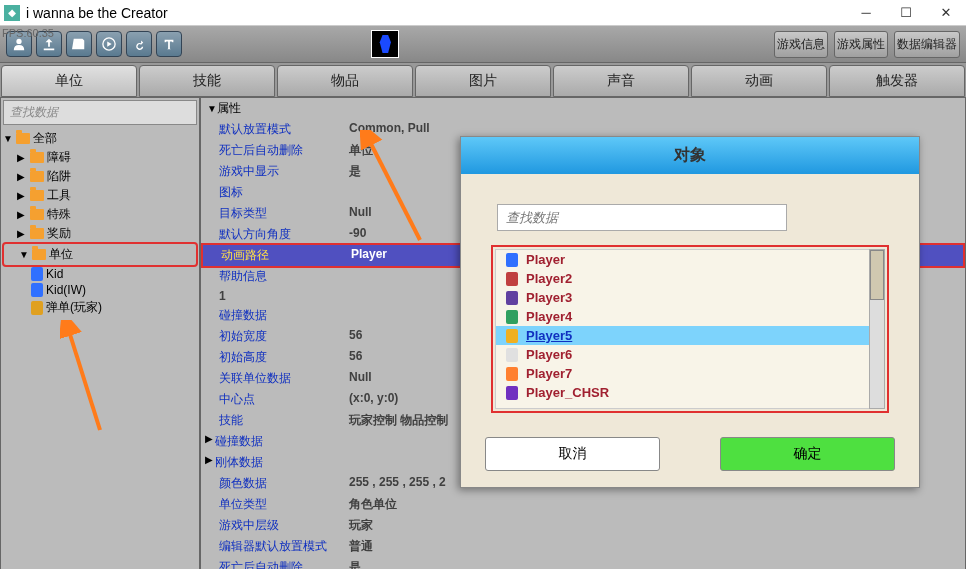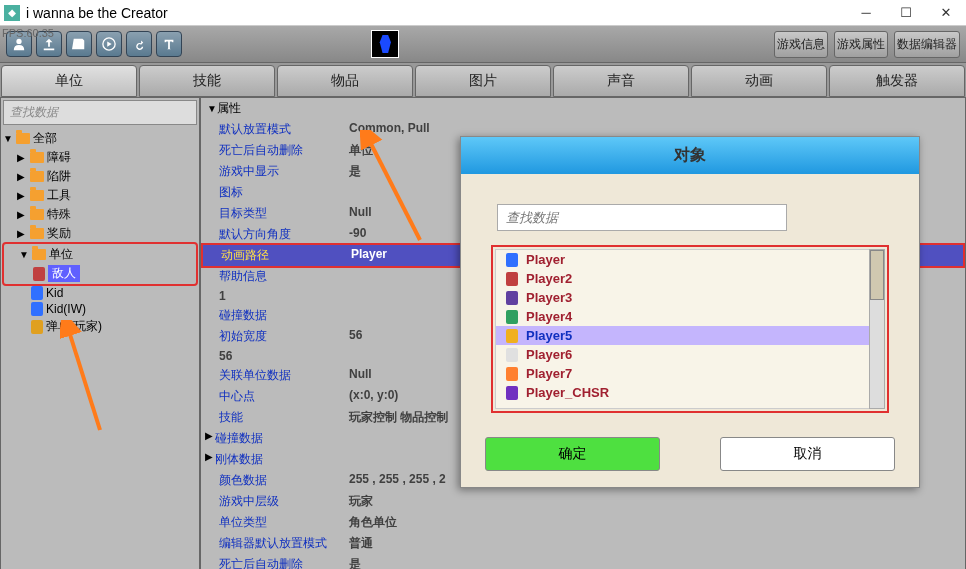--- a/index.html
+++ b/index.html
@@ -53,21 +53,21 @@
 .arrow { position: absolute; pointer-events: none; }
 
 .dialog { position: absolute; left: 460px; top: 136px; width: 460px; background: #efe8d8; border: 1px solid #888; box-shadow: -2px 2px 8px rgba(0,0,0,.4); z-index: 10; }
 .dialog-header { background: linear-gradient(#5ec8f8, #2098e0); color: #333; padding: 8px; text-align: center; font-size: 16px; font-weight: bold; }
 .dialog-body { padding: 30px 30px 12px; position: relative; }
 .dialog-search { margin-bottom: 14px; }
 .dialog-search input { width: 290px; padding: 5px 8px; border: 1px solid #aaa; font-size: 13px; font-style: italic; color: #999; margin-left: 6px; }
 .dialog-list-wrap { border: 2px solid #e03030; padding: 2px; position: relative; }
 .dialog-list { height: 160px; overflow: hidden; background: #f8f4e8; border: 1px solid #ccc; }
 .dialog-item { display: flex; align-items: center; gap: 8px; padding: 2px 10px; font-size: 13px; color: #a02030; font-weight: bold; }
-.dialog-item.sel { background: #c4b5fd; color: #1030c0; }
+.dialog-item.sel { background: #7dd3fc; color: #1030c0; text-decoration: underline; }
 .dialog-scrollbar { position: absolute; right: 2px; top: 2px; bottom: 2px; width: 16px; background: #ddd; border: 1px solid #aaa; }
 .dialog-scrollbar-thumb { width: 100%; height: 50px; background: #d0c8b0; border: 1px solid #888; }
 .dialog-buttons { display: flex; justify-content: space-around; padding: 12px 24px 16px; gap: 60px; }
 .dlg-btn { flex: 1; padding: 7px 0; border: 1px solid #888; border-radius: 3px; font-size: 14px; text-align: center; }
 .dlg-btn.ok { background: #4ee040; }
 .dlg-btn.cancel { background: #fff; }
 
 .mini-sprite { width: 12px; height: 14px; display: inline-block; border-radius: 2px; }
 </style>
 </head>
@@ -171,24 +171,20 @@
           <span class="tri">▶</span>
           <span class="folder"></span>
           <span>奖励</span>
         </div>
       <div class="highlight-box">
         <div class="tree-node tree-indent-1">
             <span class="tri">▼</span>
             <span class="folder"></span>
             <span>单位</span>
           </div>
-        <div class="tree-node tree-indent-2">
-            <span class="sprite-ico"></span>
-            <span class="tree-sel">敌人</span>
-          </div>
       </div>
       <div class="tree-node tree-indent-2">
           <span class="sprite-ico blue"></span>
           <span>Kid</span>
         </div>
       <div class="tree-node tree-indent-2">
           <span class="sprite-ico blue"></span>
           <span>Kid(IW)</span>
         </div>
       <div class="tree-node tree-indent-2">
@@ -241,20 +237,21 @@
         </div>
         <div class="prop-row">
           <span class="prop-label">碰撞数据</span>
           <span class="prop-val"></span>
         </div>
         <div class="prop-row">
           <span class="prop-label">初始宽度</span>
           <span class="prop-val">56</span>
         </div>
         <div class="prop-row">
+          <span class="prop-label">初始高度</span>
           <span class="prop-val">56</span>
         </div>
         <div class="prop-row">
           <span class="prop-label">关联单位数据</span>
           <span class="prop-val">Null</span>
         </div>
         <div class="prop-row">
           <span class="prop-label">中心点</span>
           <span class="prop-val">(x:0, y:0)</span>
         </div>
@@ -270,26 +267,26 @@
         <div class="prop-row">
           <span class="tri" style="margin-left:-14px">▶</span>
           <span class="prop-label">刚体数据</span>
           <span class="prop-val"></span>
         </div>
         <div class="prop-row">
           <span class="prop-label">颜色数据</span>
           <span class="prop-val">255 , 255 , 255 , 2</span>
         </div>
         <div class="prop-row">
+          <span class="prop-label">单位类型</span>
+          <span class="prop-val">角色单位</span>
+        </div>
+        <div class="prop-row">
           <span class="prop-label">游戏中层级</span>
           <span class="prop-val">玩家</span>
-        </div>
-        <div class="prop-row">
-          <span class="prop-label">单位类型</span>
-          <span class="prop-val">角色单位</span>
         </div>
         <div class="prop-row">
           <span class="prop-label">编辑器默认放置模式</span>
           <span class="prop-val">普通</span>
         </div>
         <div class="prop-row">
           <span class="prop-label">死亡后自动删除</span>
           <span class="prop-val">是</span>
         </div>
       </div>
@@ -351,16 +348,16 @@
             <span class="mini-sprite" style="background:#7030c0"></span>
             <span>Player_CHSR</span>
           </div>
         </div>
       <div class="dialog-scrollbar">
           <div class="dialog-scrollbar-thumb"></div>
         </div>
     </div>
   </div>
   <div class="dialog-buttons">
+    <div class="dlg-btn cancel">取消</div>
     <div class="dlg-btn ok">确定</div>
-    <div class="dlg-btn cancel">取消</div>
   </div>
 </div>
 
 </body></html>

